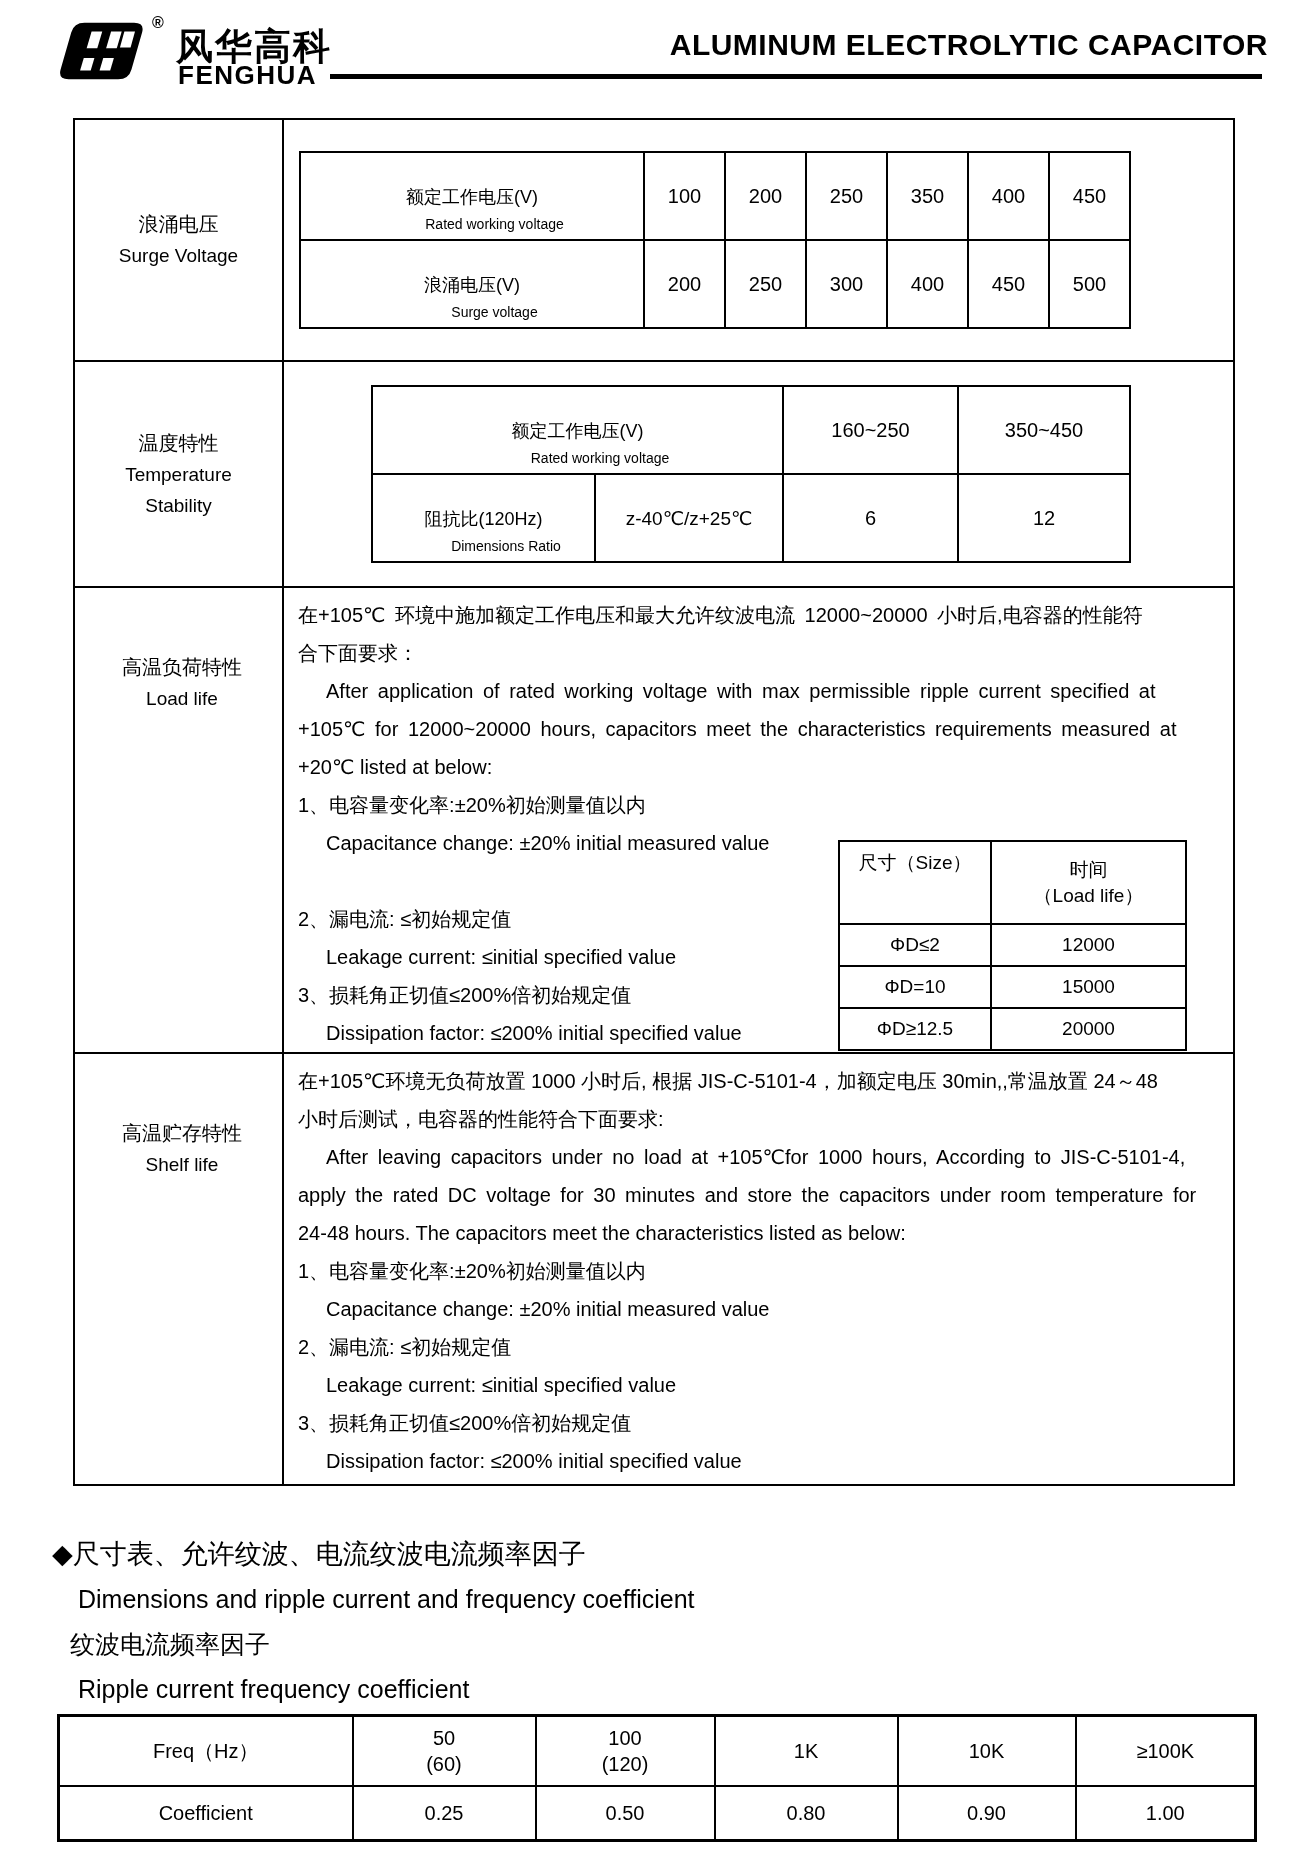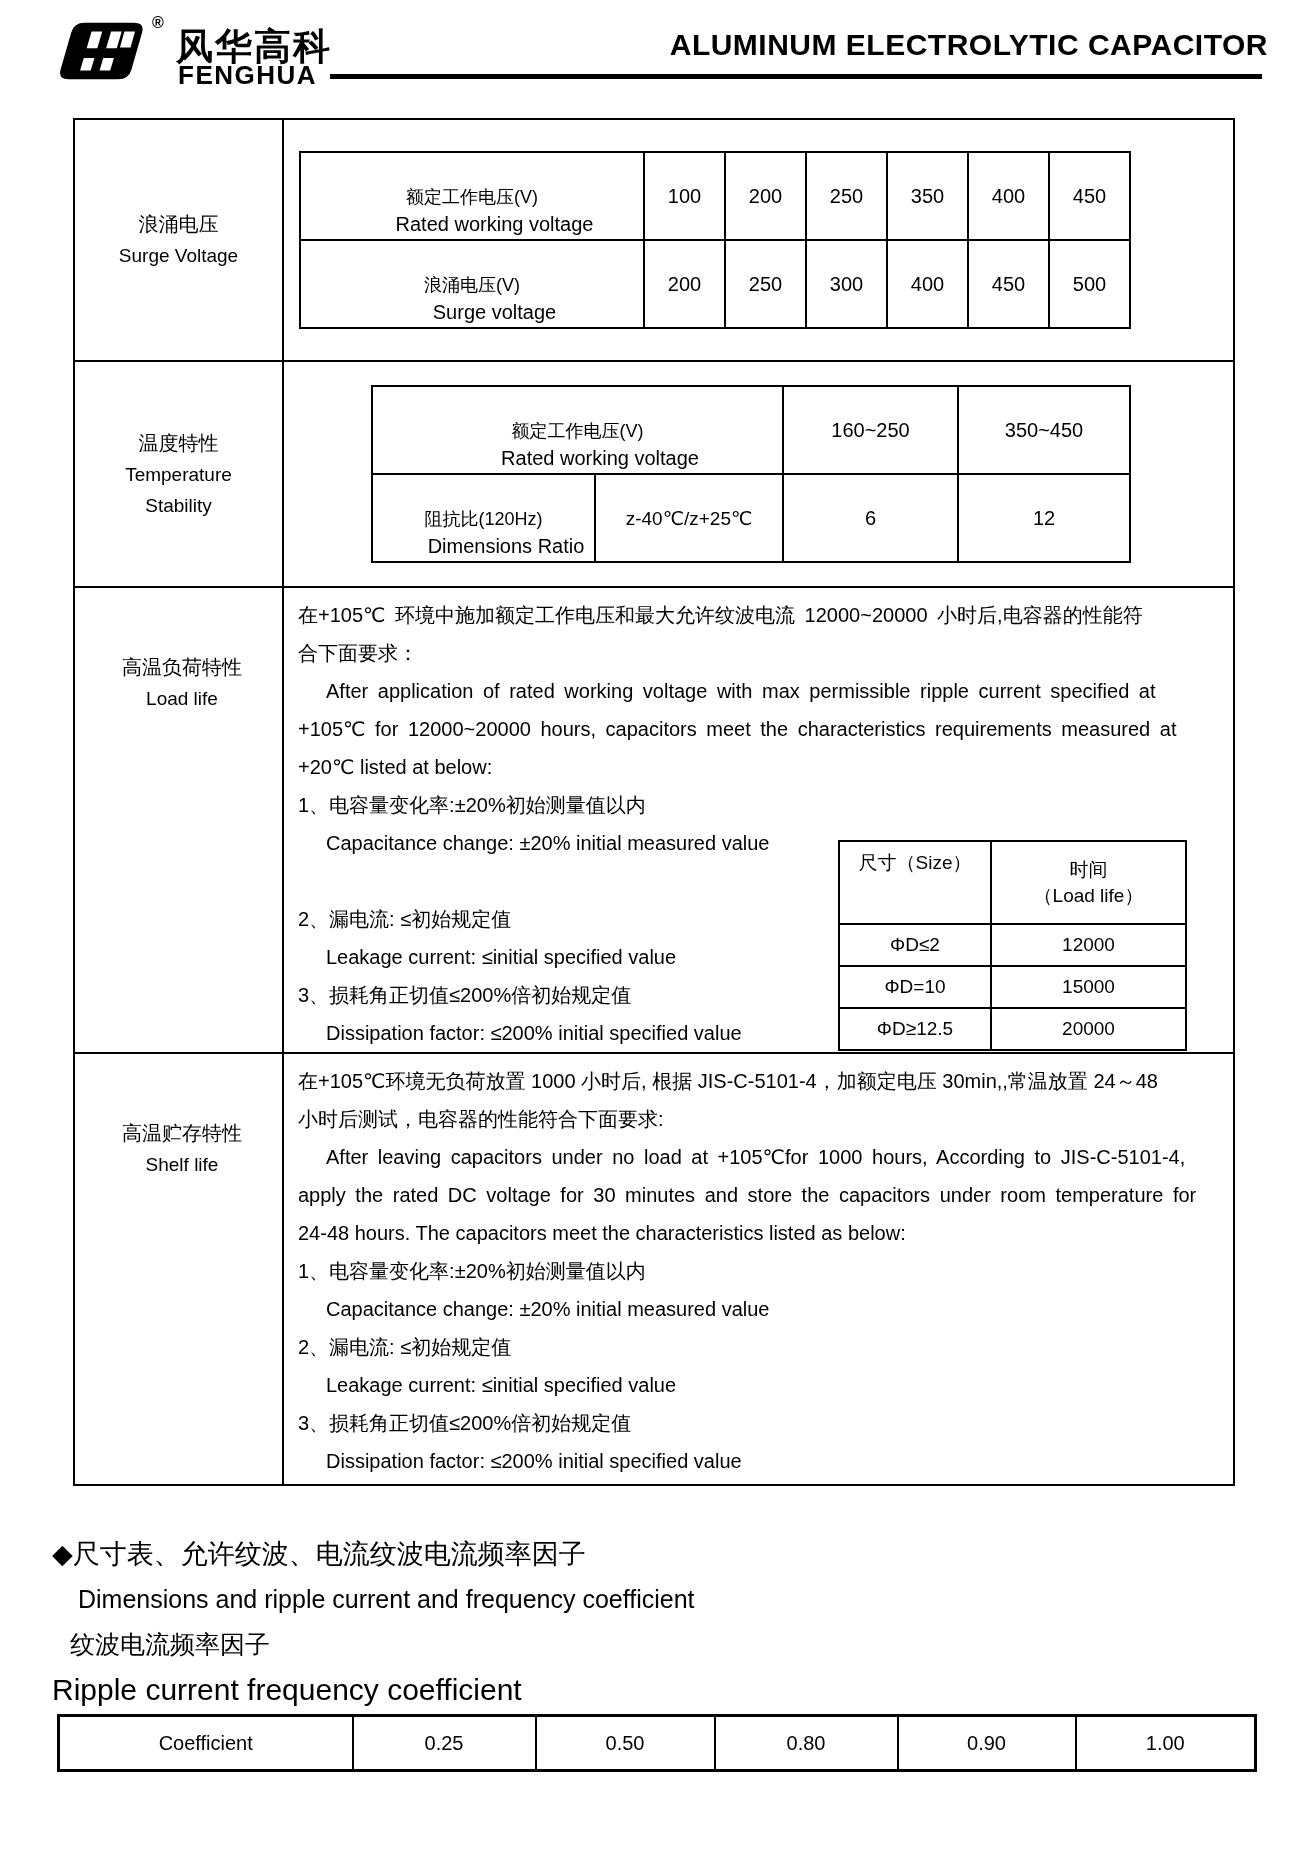--- a/index.html
+++ b/index.html
@@ -24,21 +24,21 @@
   .label-top { vertical-align:top !important; padding-top:64px;padding-left:8px; }
 
   .row-surge { height:242px; }
   .row-temp  { height:226px; }
   .row-load  { height:460px; }
   .row-shelf { height:432px; }
 
   
   .inner td { border:2px solid #000; text-align:center; vertical-align:middle; }
   .inner .cn { font-size:18px; line-height:27px;margin-top:30px; }
-  .inner .en { font-size:20px; line-height:27px;padding-left:45px; }
+  .inner .en { font-size:14px; line-height:27px;padding-left:45px; }
   .inner .val { font-size:20px; }
 
   .surge-inner { margin-left:14px; width:830px; }
   .surge-inner td { height:60px; }
 
   .temp-inner { margin-left:86px; width:758px; }
   .temp-inner td { height:75px; }
 
   
   .text-cell { vertical-align:top !important; padding:8px 10px 0 14px; position:relative; }
@@ -52,21 +52,21 @@
   .size-table td { border:2px solid #000; text-align:center; font-size:19px; }
   .size-table .hdr-row td { height:72px; }
   .size-table .data-row td { height:38px; }
   .size-col1-hdr { vertical-align:top; padding-top:8px; }
 
   
   .section-heading { position:absolute; left:52px; top:1532px; }
   .sh-line1 { font-size:27px; line-height:45px; }
   .sh-line2 { font-size:25px; line-height:45px; margin-left:26px; }
   .sh-line3 { font-size:25px; line-height:45px; margin-left:18px; }
-  .sh-line4 { font-size:30px; line-height:45px; }
+  .sh-line4 { font-size:25px; line-height:45px; margin-left:26px; }
 
   
   .freq-table { position:absolute; left:57px; top:1714px; width:1199px; border:3px solid #000; }
   .freq-table td { border:2px solid #000; text-align:center; vertical-align:middle; font-size:20px; }
   .freq-table .hdr-row td { height:66px; }
   .freq-table .data-row td { height:50px; }
   .freq-two { line-height:26px; }
 </style>
 </head>
 <body>
@@ -260,20 +260,34 @@
   <table class="freq-table">
     <colgroup>
         <col style="width:294px">
         <col style="width:183px">
         <col style="width:179px">
         <col style="width:183px">
         <col style="width:178px">
         <col style="width:180px">
       </colgroup>
     <tbody>
+      <tr class="hdr-row">
+        <td>Freq（Hz）</td>
+        <td>
+          <div class="freq-two">50</div>
+          <div class="freq-two">(60)</div>
+        </td>
+        <td>
+          <div class="freq-two">100</div>
+          <div class="freq-two">(120)</div>
+        </td>
+        <td>1K</td>
+        <td>10K</td>
+        <td>≥100K</td>
+      </tr>
       <tr class="data-row">
         <td>Coefficient</td>
         <td>0.25</td>
         <td>0.50</td>
         <td>0.80</td>
         <td>0.90</td>
         <td>1.00</td>
       </tr>
     </tbody>
   </table>

